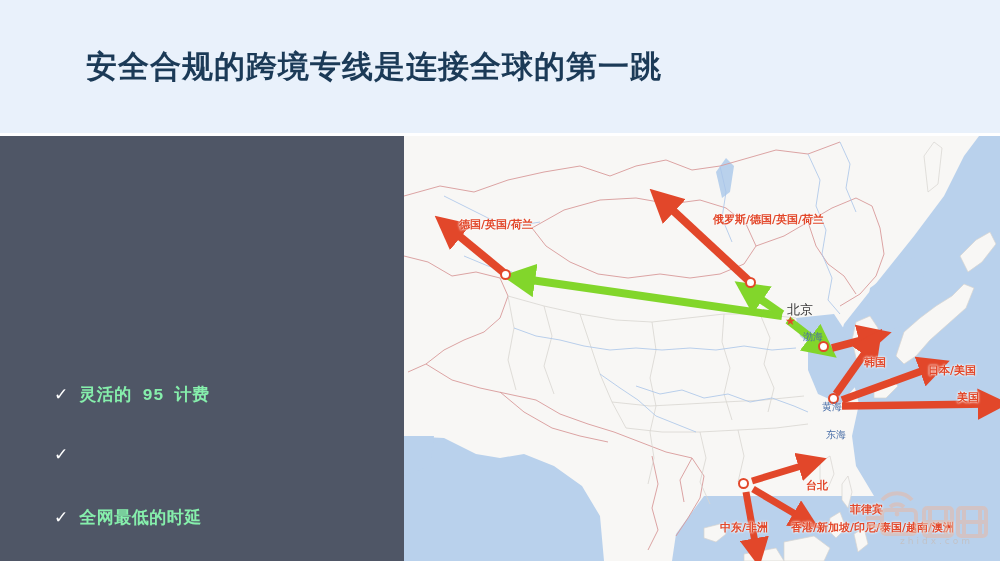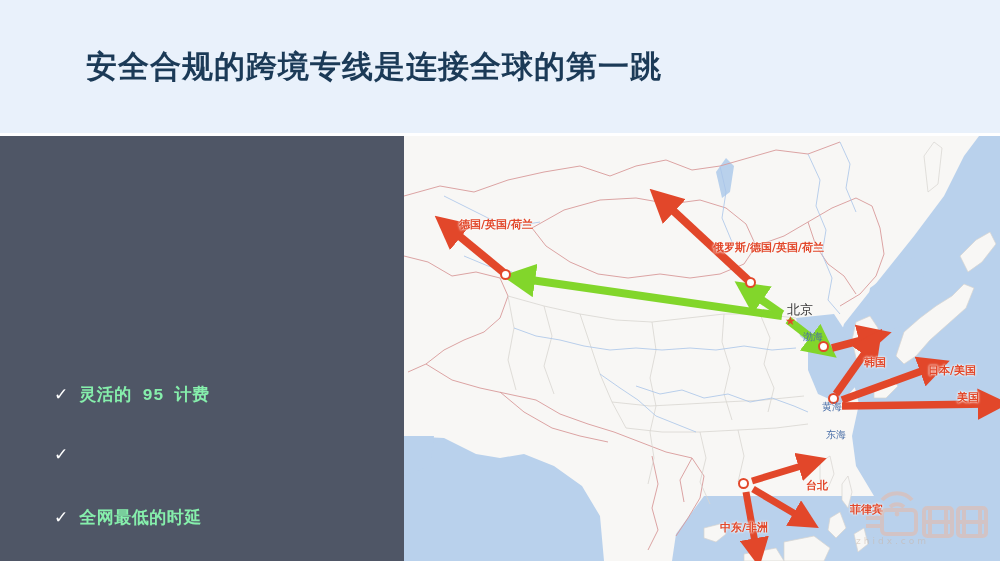--- a/index.html
+++ b/index.html
@@ -136,20 +136,21 @@
     pointer-events: none;
   }
   #watermark .wm-text {
     position: absolute;
     left: 4px;
     top: 56px;
     font-size: 9px;
     letter-spacing: 3px;
     color: #c9b6a8;
     font-family: "DejaVu Sans", sans-serif;
+    padding-left: 44px;
   }
 </style>
 </head>
 <body>
 
 <div id="slide">
 
   <div id="header-band">
     <div id="slide-title">安全合规的跨境专线是连接全球的第一跳</div>
   </div>
@@ -304,27 +305,28 @@
     <div class="node" style="left:96px;  top:133px;"></div>
     <div class="node" style="left:341px; top:141px;"></div>
     <div class="node" style="left:414px; top:205px;"></div>
     <div class="node" style="left:424px; top:257px;"></div>
     <div class="node" style="left:334px; top:342px;"></div>
 
     <div class="citystar" style="left:381px; top:179px;">★</div>
     <div class="citylabel" style="left:383px; top:165px;">北京</div>
 
     <div class="maplabel" style="left:55px;  top:81px;">德国/英国/荷兰</div>
-    <div class="maplabel" style="left:309px; top:76px;margin-top:28px;">俄罗斯/德国/英国/荷兰</div>
+    <div class="maplabel" style="left:309px; top:76px;">俄罗斯/德国/英国/荷兰</div>
     <div class="maplabel" style="left:460px; top:219px;">韩国</div>
     <div class="maplabel" style="left:524px; top:227px;">日本/美国</div>
     <div class="maplabel" style="left:553px; top:254px;">美国</div>
     <div class="maplabel" style="left:402px; top:342px;">台北</div>
     <div class="maplabel" style="left:402px; top:366px;padding-left:44px;">菲律宾</div>
     <div class="maplabel" style="left:316px; top:384px;">中东/非洲</div>
+    <div class="maplabel" style="left:387px; top:384px;">香港/新加坡/印尼/泰国/越南/澳洲</div>
 
     <div class="sealabel" style="left:399px; top:194px;">渤海</div>
     <div class="sealabel" style="left:418px; top:243px;margin-top:21px;">黄海</div>
     <div class="sealabel" style="left:422px; top:292px;">东海</div>
 
   </div>
 
   <div id="watermark">
     <svg viewBox="0 0 140 60" width="140" height="60">
       <g fill="none" stroke="#e8b9a6" stroke-width="4">

